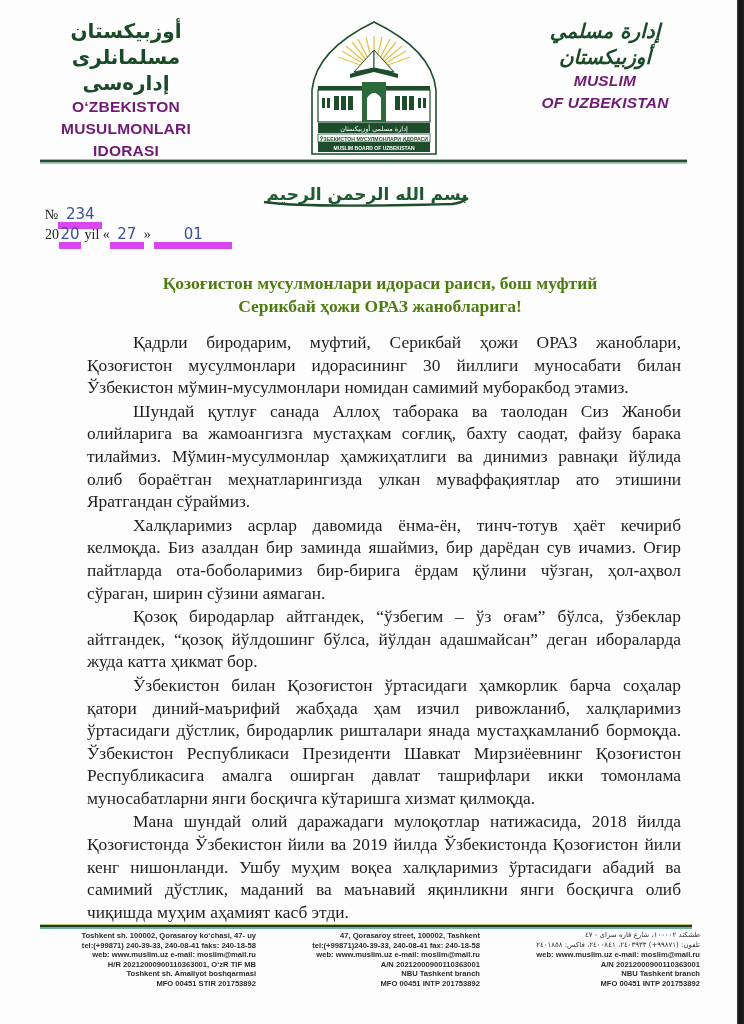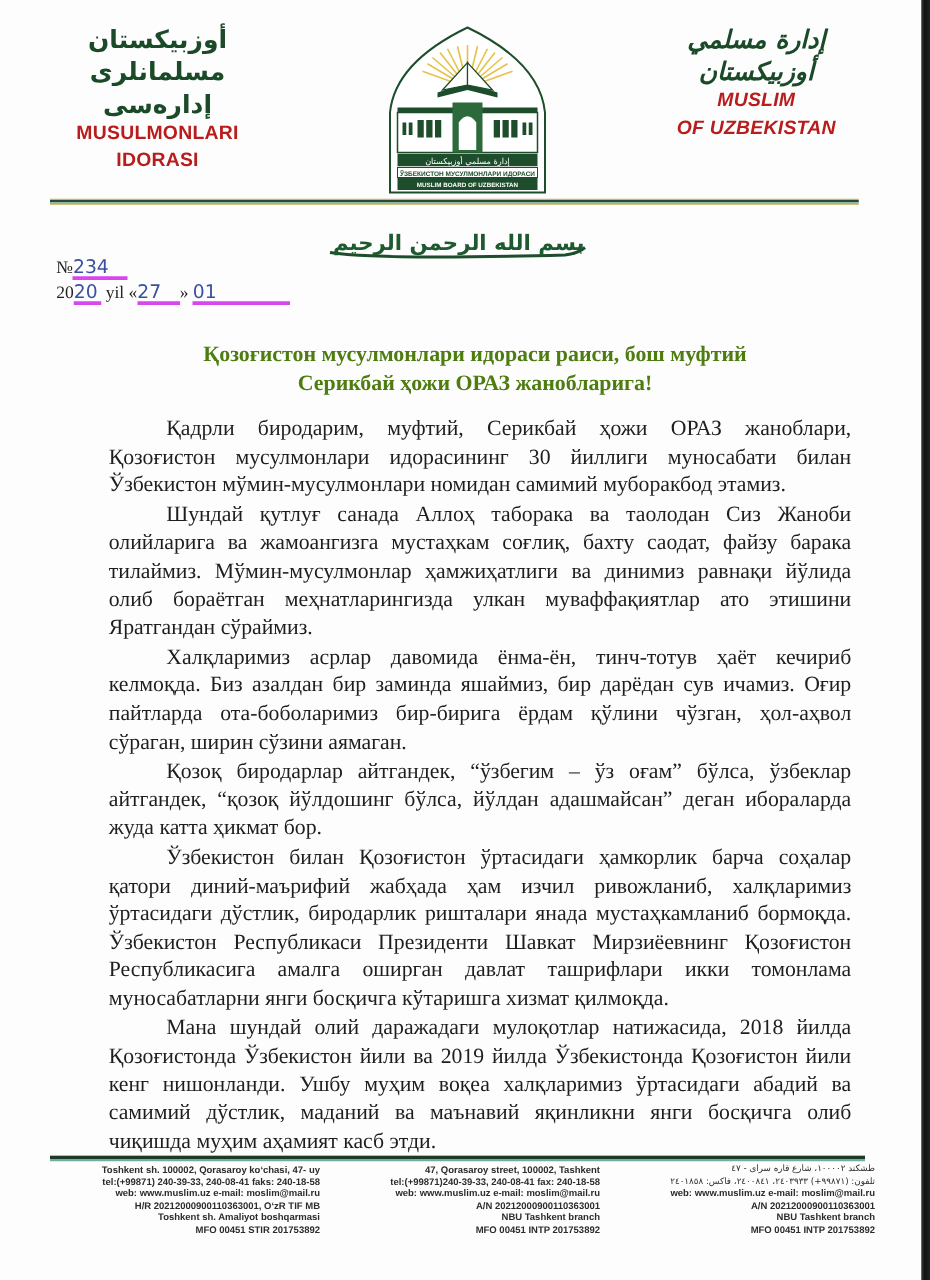--- a/index.html
+++ b/index.html
@@ -17,38 +17,38 @@
   .hdr-left, .hdr-right {
     position: absolute; top: 18px; text-align: center;
     color: #1e4d2b; font-family: "Liberation Sans", sans-serif; font-weight: bold;
   }
   .hdr-left { left: 36px; width: 180px; }
   .hdr-right { left: 510px; width: 190px; font-style: italic; }
   .arabic {
     font-family: "DejaVu Sans", sans-serif; font-weight: bold;
     font-size: 20px; line-height: 26px; direction: rtl; color: #1a4a28;
   }
-  .latin { font-size: 15.5px; line-height: 22px; letter-spacing: 0.2px; color: #b91c1c; }
+  .latin { font-size: 15.5px; line-height: 22px; letter-spacing: 0.2px; color: #701a75; }
   .logo {
     position: absolute; left: 306px; top: 20px; width: 136px; height: 136px;
   }
   .hdr-rule {
     position: absolute; left: 40px; width: 647px; top: 159px; height: 5px;
     background: linear-gradient(to bottom, #c9b46a 0, #c9b46a 1px, #2a4a36 1px, #2a4a36 3px, #8fb7a6 3px, #8fb7a6 4px, #d8c27a 4px);
   }
   
   .bismillah {
     position: absolute; left: 262px; top: 176px; width: 210px; height: 36px;
   }
   
   .ref { position: absolute; left: 45px; top: 205px; font-size: 14px; color: #222; }
   .ref .row { height: 20px; line-height: 20px; white-space: nowrap; }
   .hw {
     font-family: "DejaVu Sans", sans-serif; color: #3a4fa0; font-size: 15px;
-    display: inline-block; border-bottom: 3px solid #d946ef; line-height: 16px;
+    display: inline-block; border-bottom: 7px solid #d946ef; text-align: center; line-height: 16px;
   }
   
   .title {
     position: absolute; left: 80px; width: 600px; top: 272px; text-align: center;
     font-weight: bold; font-size: 17.5px; line-height: 23px; color: #4d7c0f;
   }
   
   .body-text {
     position: absolute; left: 86px; width: 596px; top: 330px;
     font-size: 17.4px; line-height: 22.6px; text-align: justify; color: #1e1e1e;
@@ -71,20 +71,21 @@
   .ftr-col .ar { font-family: "DejaVu Sans", sans-serif; direction: rtl; font-weight: normal; font-size: 7px; }
 </style>
 </head>
 <body>
 
 <div class="scan-edge"></div>
 
 <div class="hdr-left">
   <div class="arabic">أوزبيكستان</div>
   <div class="arabic">مسلمانلرى إدارەسى</div>
+  <div class="latin">O‘ZBEKISTON</div>
   <div class="latin">MUSULMONLARI</div>
   <div class="latin">IDORASI</div>
 </div>
 
 <div class="logo">
   <svg width="136" height="136" viewBox="0 0 136 136">
 
     <path d="M6 134 L6 70 Q10 30 68 2 Q126 30 130 70 L130 134 Z" fill="#fff" stroke="#1e4d2b" stroke-width="1.6"></path>
 
     <g stroke="#e6c24a" stroke-width="1.3">

